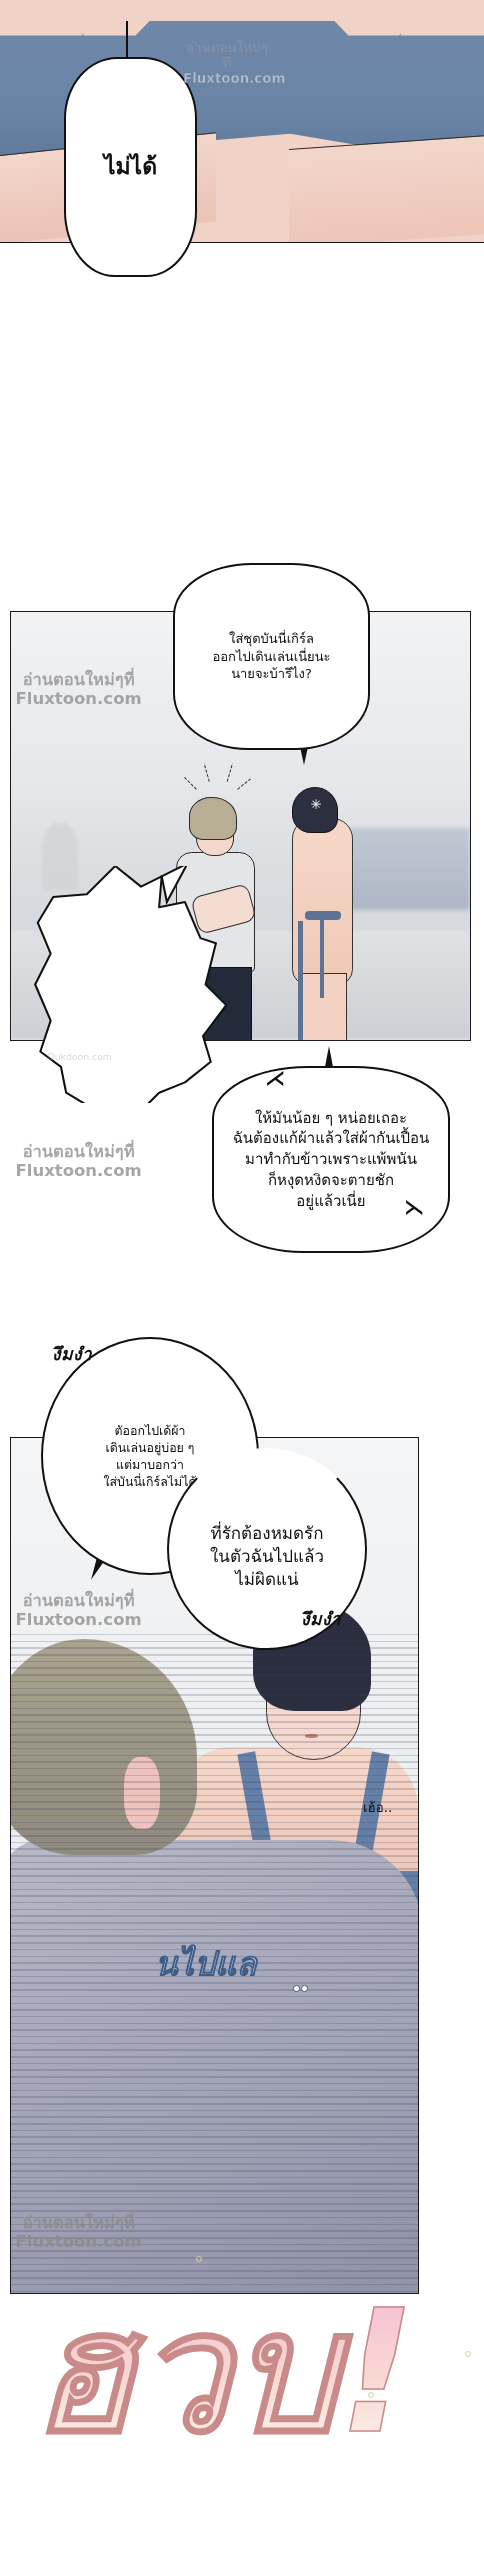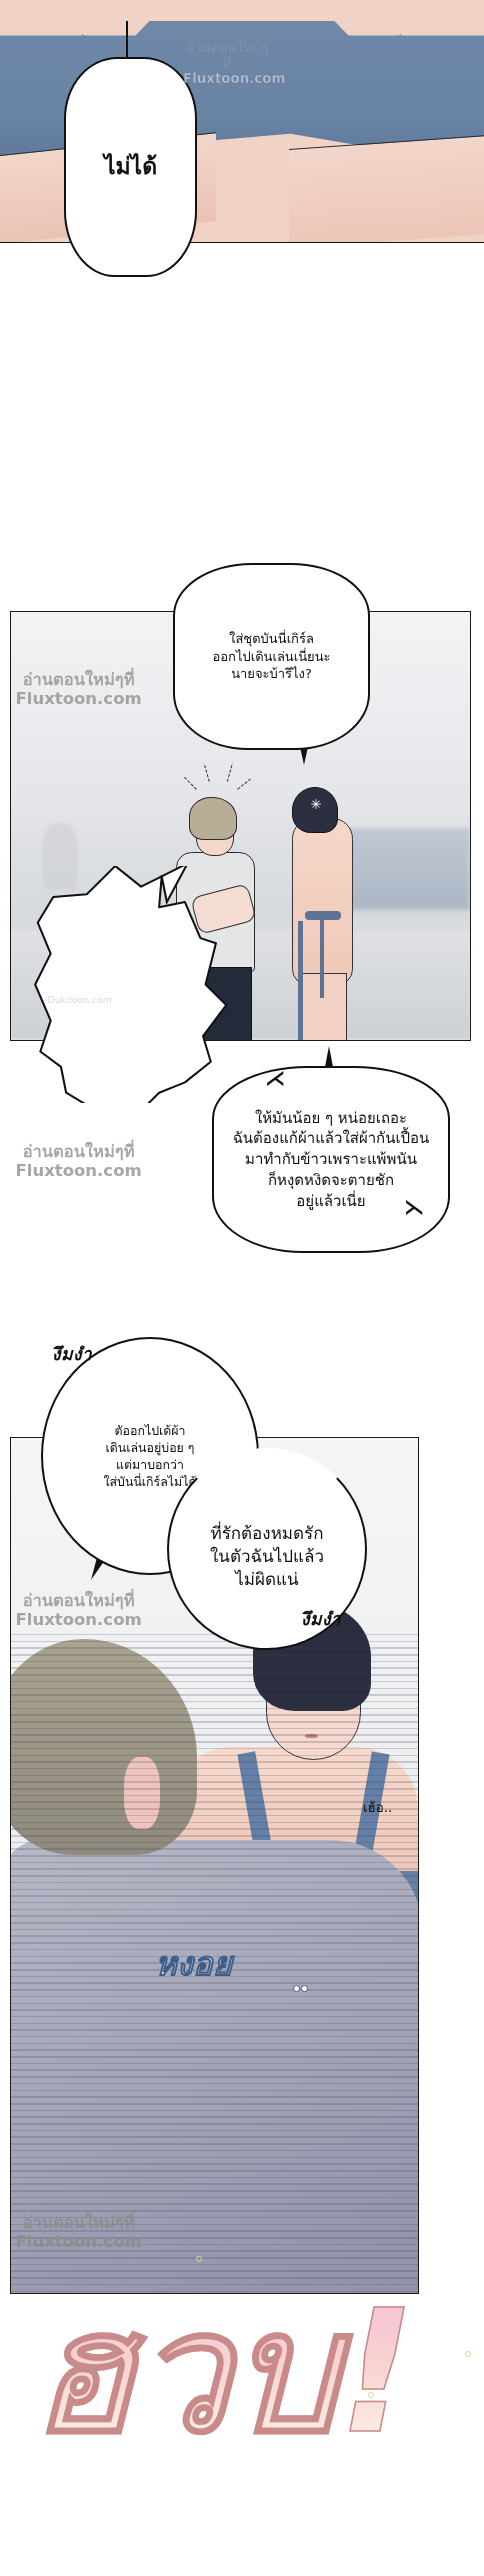--- a/index.html
+++ b/index.html
@@ -230,21 +230,21 @@
 นายจะบ้ารึไง?</span>
 </div>
 
 <div class="spiky" style="left:30px; top:866px; width:204px; height:237px;">
   <svg viewBox="0 0 395 460" preserveAspectRatio="none">
     <polygon points="45,60 110,55 165,0 215,40 255,20 250,80 300,70 330,140 360,150 340,230 380,270 335,330 350,380 300,420 250,440 220,470 120,470 70,440 60,390 20,360 40,300 10,230 40,170 15,110" fill="#fff" stroke="#111" stroke-width="4" stroke-linejoin="round"></polygon>
     <polygon points="255,20 305,-5 265,70" fill="#fff" stroke="#111" stroke-width="4"></polygon>
   </svg>
 </div>
 
-<div class="wm-faint" style="left:5.2px; top:968px; width:149px;">
+<div class="wm-faint" style="left:5.2px; top:1025px; width:149px;">
   <span style="display:block; margin-top:25px;">Dukdoon.com</span>
 </div>
 
 <div class="tail" style="left:324px; top:1046px; border-left:5.2px solid transparent; border-right:5.2px solid transparent; border-bottom:26px solid #111;"></div>
 <div class="bubble oct" style="left:212px; top:1066px; width:234px; height:183px;">
   <span class="txt" style="font-size:15px;">ให้มันน้อย ๆ หน่อยเถอะ
 ฉันต้องแก้ผ้าแล้วใส่ผ้ากันเปื้อน
 มาทำกับข้าวเพราะแพ้พนัน
 ก็หงุดหงิดจะตายชัก
 อยู่แล้วเนี่ย</span>
@@ -283,21 +283,21 @@
 
 <div class="bubble round" style="left:167px; top:1448px; width:196px; height:198px; border-top-color:transparent;">
   <span class="txt" style="font-size:17px; margin-top:15.5px;">ที่รักต้องหมดรัก
 ในตัวฉันไปแล้ว
 ไม่ผิดแน่</span>
 </div>
 
 <div class="sfx-mumble" style="left:52px; top:1340px;">งึมงำ</div>
 <div class="sfx-mumble" style="left:301px; top:1605px;">งึมงำ</div>
 <div class="sfx-sigh" style="left:363px; top:1765px;">เฮ้อ..</div>
-<div class="sfx-sulk" style="left:155px; top:1937px;">หงอย</div>
+<div class="sfx-sulk" style="left:155px; top:1937px;">นไปแล</div>
 <div class="sfx-dots" style="left:293px; top:1984px;"><span></span><span></span></div>
 
 <div class="wm" style="left:4.1px; top:1592px; width:149px;">
   <span class="l1">อ่านตอนใหม่ๆที่</span>
   <span class="l2">Fluxtoon.com</span>
 </div>
 
 <div class="wm" style="left:4.1px; top:2214px; width:149px; color:rgba(140,140,140,0.9);">
   <span class="l1">อ่านตอนใหม่ๆที่</span>
   <span class="l2">Fluxtoon.com</span>

